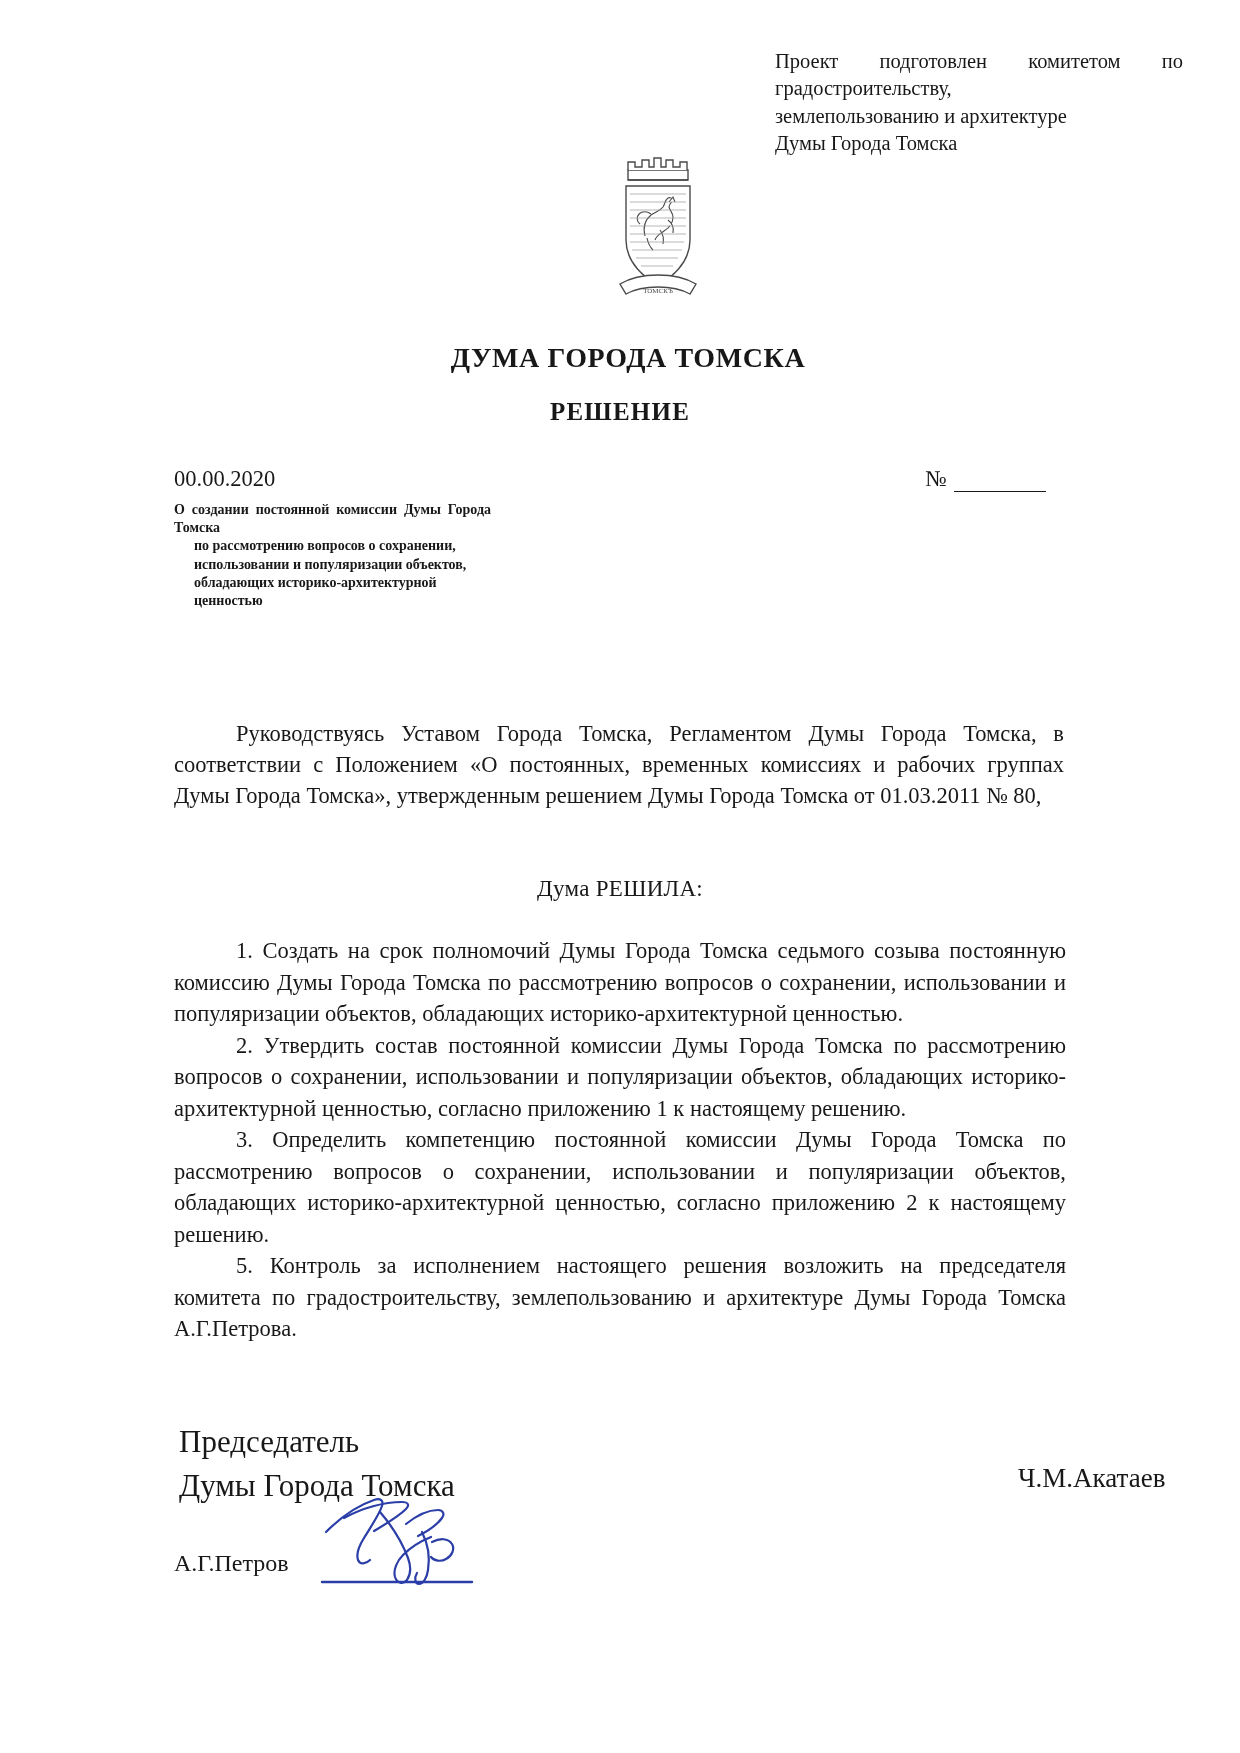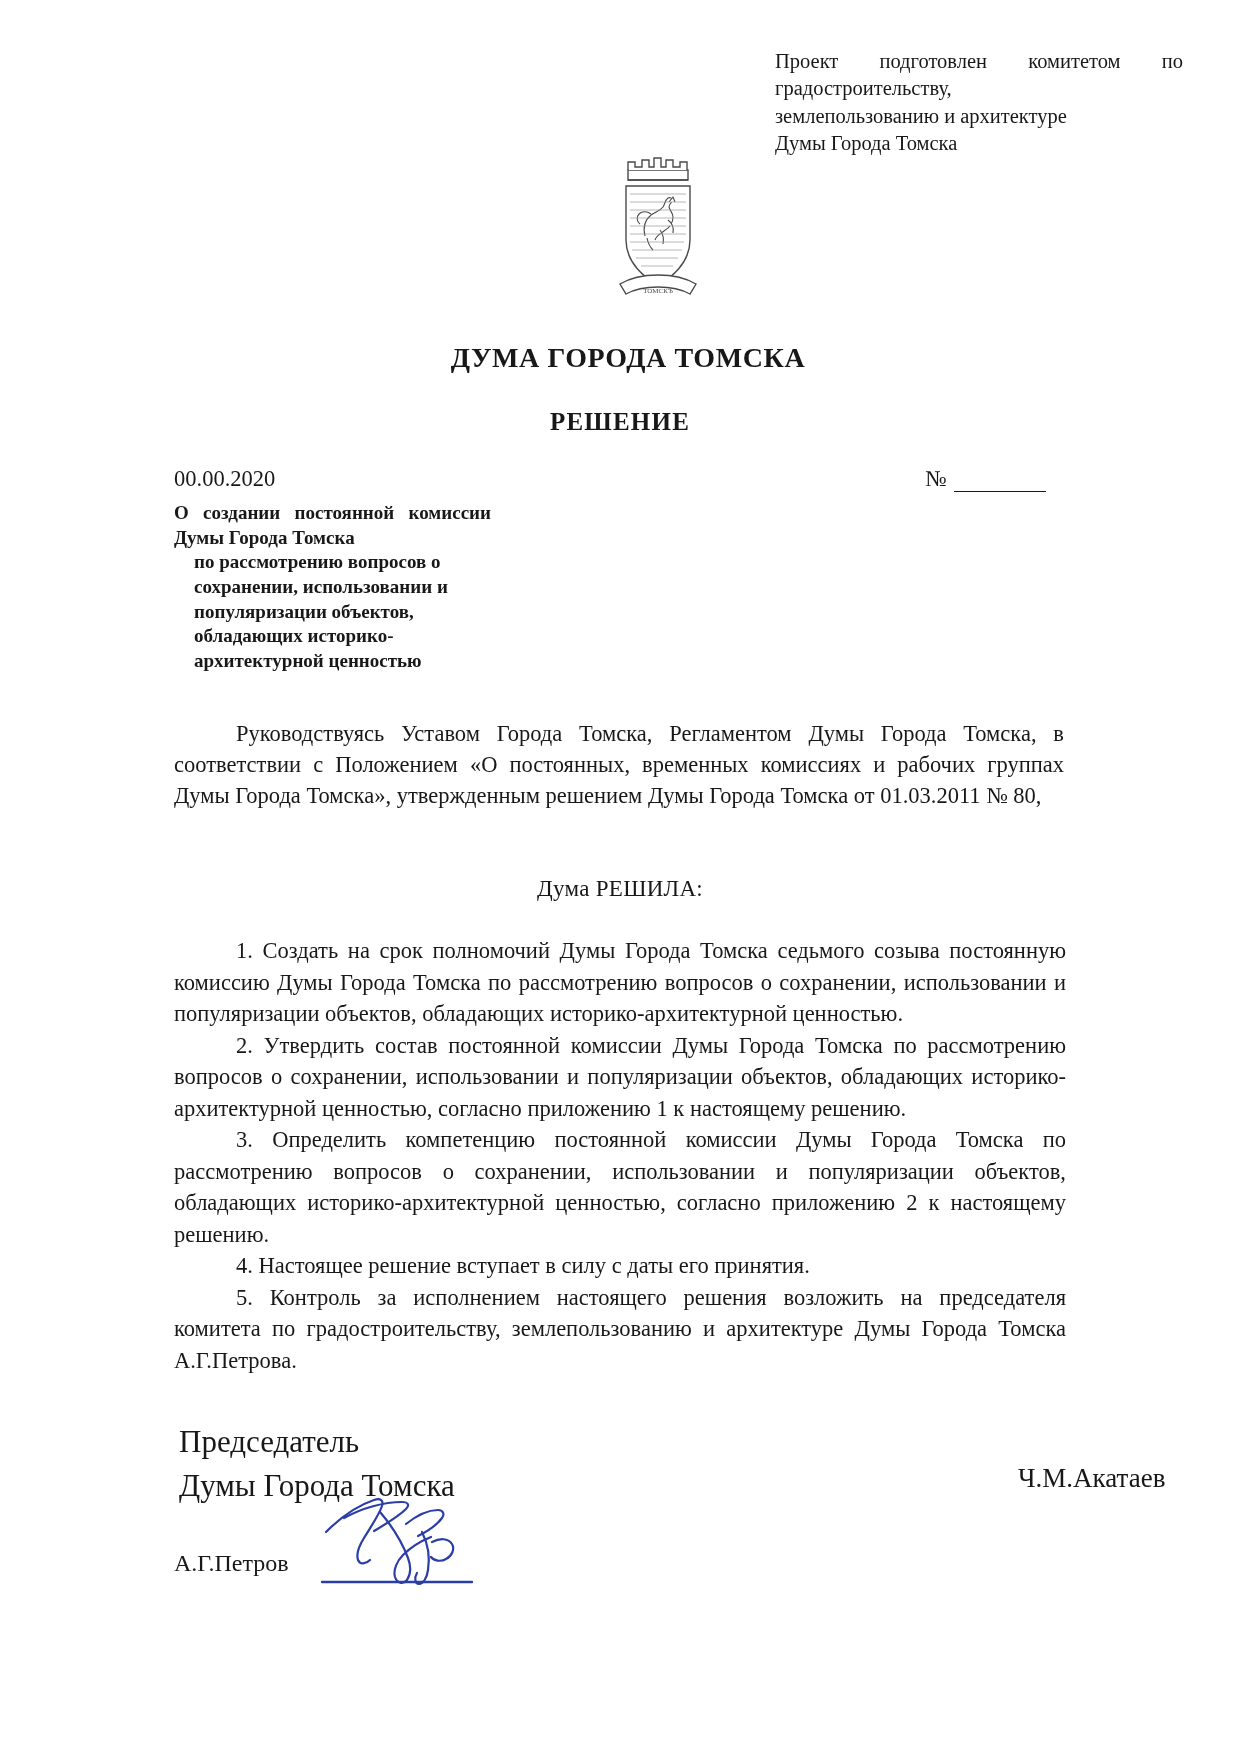--- a/index.html
+++ b/index.html
@@ -55,21 +55,21 @@
     text-align: center;
     font-size: 28px;
     font-weight: bold;
     letter-spacing: 0.6px;
     font-family: "Liberation Serif", serif;
   }
   .doc-subtitle {
     position: absolute;
     left: 0;
     right: 0;
-    top: 408px;
+    top: 398px;
     text-align: center;
     font-size: 25px;
     font-weight: bold;
     letter-spacing: 1.2px;
   }
 
   
   .date-line {
     position: absolute;
     left: 174px;
@@ -91,21 +91,21 @@
     vertical-align: bottom;
     height: 20px;
   }
 
   
   .subject {
     position: absolute;
     left: 174px;
     top: 501px;
     width: 317px;
-    font-size: 19px;
+    font-size: 14px;
     font-weight: bold;
     line-height: 1.30;
     text-align: justify;
     text-justify: inter-word;
     hyphens: manual;
   }
   .subject p { margin: 0; text-align: justify; }
   .subject p:last-child { text-align: left; margin-left: 20px; }
 
   
@@ -234,21 +234,20 @@
   <div class="preamble">
     <p>Руководствуясь Уставом Города Томска, Регламентом Думы Города Томска, в соответствии с Положением «О постоянных, временных комиссиях и рабочих группах Думы Города Томска», утвержденным решением Думы Города Томска от 01.03.2011 № 80,</p>
   </div>
 
   <div class="resolved">Дума РЕШИЛА:</div>
 
   <div class="items">
     <p>1. Создать на срок полномочий Думы Города Томска седьмого созыва постоянную комиссию Думы Города Томска по рассмотрению вопросов о сохранении, использовании и популяризации объектов, обладающих историко-архитектурной ценностью.</p>
     <p>2. Утвердить состав постоянной комиссии Думы Города Томска по рассмотрению вопросов о сохранении, использовании и популяризации объектов, обладающих историко-архитектурной ценностью, согласно приложению 1 к настоящему решению.</p>
     <p>3. Определить компетенцию постоянной комиссии Думы Города Томска по рассмотрению вопросов о сохранении, использовании и популяризации объектов, обладающих историко-архитектурной ценностью, согласно приложению 2 к настоящему решению.</p>
-    <p>4. Настоящее решение вступает в силу с даты его принятия.</p>
     <p>5. Контроль за исполнением настоящего решения возложить на председателя комитета по градостроительству, землепользованию и архитектуре Думы Города Томска А.Г.Петрова.</p>
   </div>
 
   <div class="sig-left">
     <div>Председатель</div>
     <div>Думы Города Томска</div>
   </div>
   <div class="sig-right">Ч.М.Акатаев</div>
   <div class="sig-name">А.Г.Петров</div>
 

